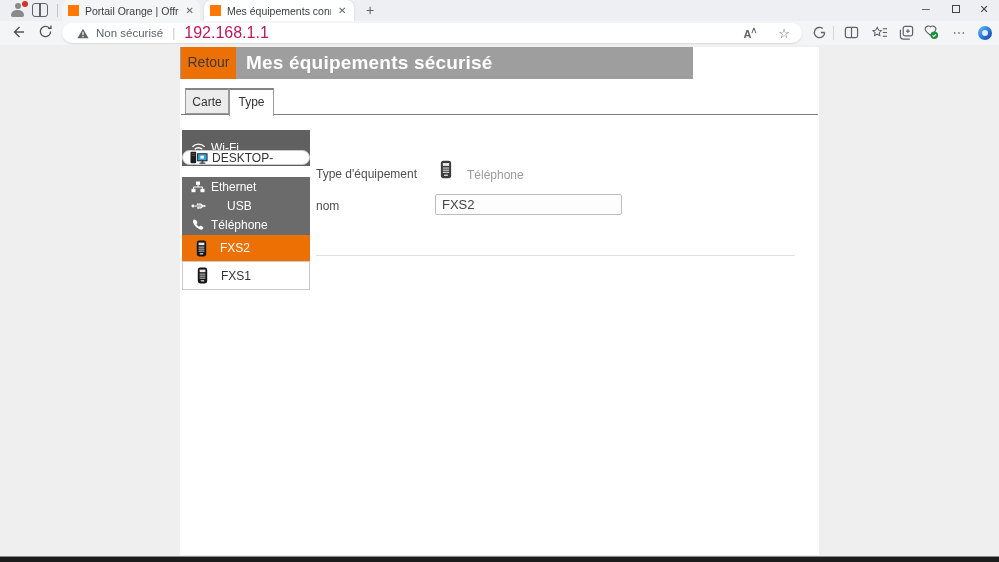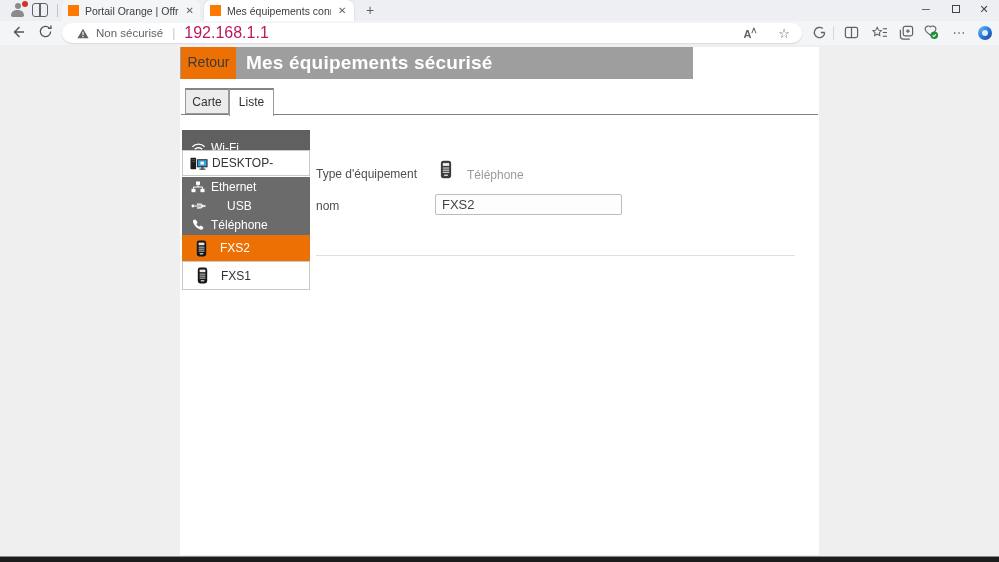--- a/index.html
+++ b/index.html
@@ -57,21 +57,21 @@
   #vtab-rule { position:absolute; left:1px; top:67px; width:637px; height:1px; background:#7f7f7f; }
 
   
   .srow { position:absolute; left:2px; width:128px; display:flex; align-items:center; cursor:pointer; font-size:12px; }
   .srow .ic { width:18px; margin:0 0 0 7px; flex:none; display:flex; justify-content:center; }
   .srow .lbl { margin-left:4px; white-space:nowrap; }
   .srow.gray { background:#6b6b6b; color:#ffffff; }
   .srow.white { background:#ffffff; color:#333333; border:1px solid #c9c9c9; }
   .srow.selected { background:#ED7004; color:#ffffff; }
   #row-wifi { top:83px; height:36px; background:#606060; }
-  #row-desktop { top:103px; height:26px; }
+  #row-desktop { top:103px; height:15px;border-radius:11px; }
   #row-ethernet { top:130px; height:19px; }
   #row-usb { top:149px; height:19px;gap:16px; }
   #row-telephone { top:168px; height:20px; }
   #row-fxs2 { top:188px; height:26px; }
   #row-fxs2 .ic, #row-fxs1 .ic { margin-left:10px; }
   #row-fxs2 .lbl, #row-fxs1 .lbl { margin-left:10px; }
   #row-fxs1 { top:214px; height:29px; }
 
   
   #panel-heading { position:absolute; left:136px; top:90px; font-size:15px; color:#3f3f3f; }
@@ -194,21 +194,21 @@
 
 <div id="page">
   <div id="app">
 
     <div id="app-header">
       <div id="retour-btn">Retour</div>
       <div id="app-title">Mes équipements sécurisé</div>
     </div>
 
     <div class="vtab" id="vtab-carte">Carte</div>
-    <div class="vtab" id="vtab-liste">Liste</div>
+    <div class="vtab" id="vtab-liste">Type</div>
     <div id="vtab-rule"></div>
 
     <div class="srow gray" id="row-wifi">
       <span class="ic">
         <svg width="15" height="12" viewBox="0 0 16 12">
             <path d="M1.5 4.6 A9.2 9.2 0 0 1 14.5 4.6" stroke="#fff" stroke-width="1.5" fill="none"></path>
             <path d="M4 7.4 A5.7 5.7 0 0 1 12 7.4" stroke="#fff" stroke-width="1.5" fill="none"></path>
             <circle cx="8" cy="10.2" r="1.4" fill="#fff"></circle>
           </svg>
       </span>

